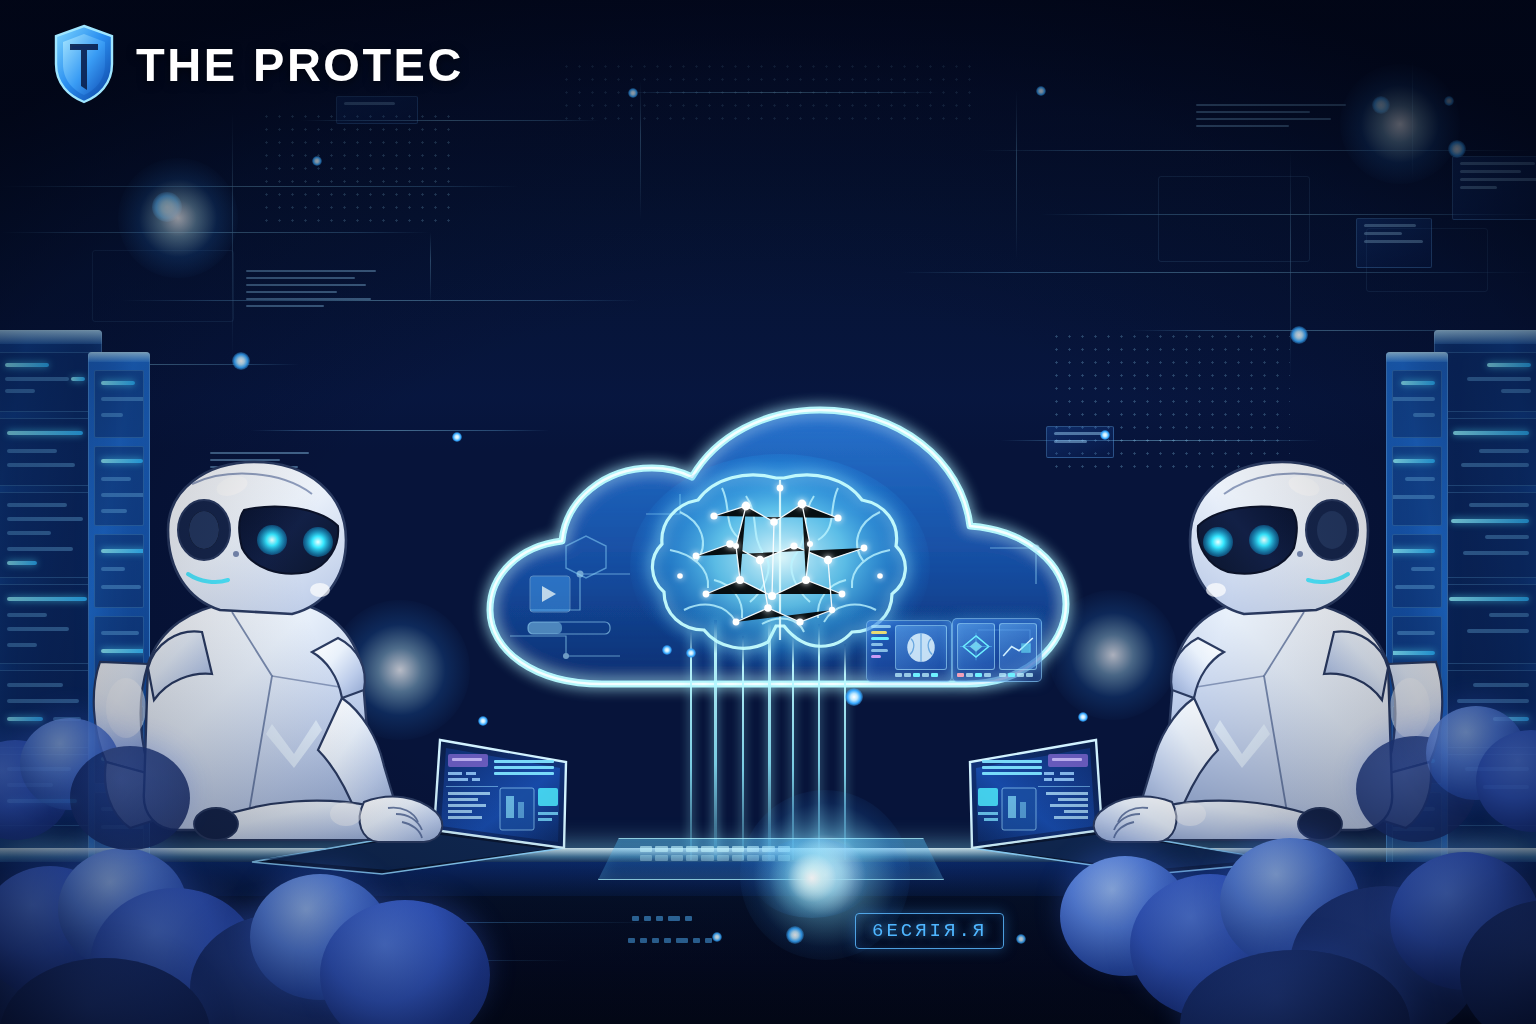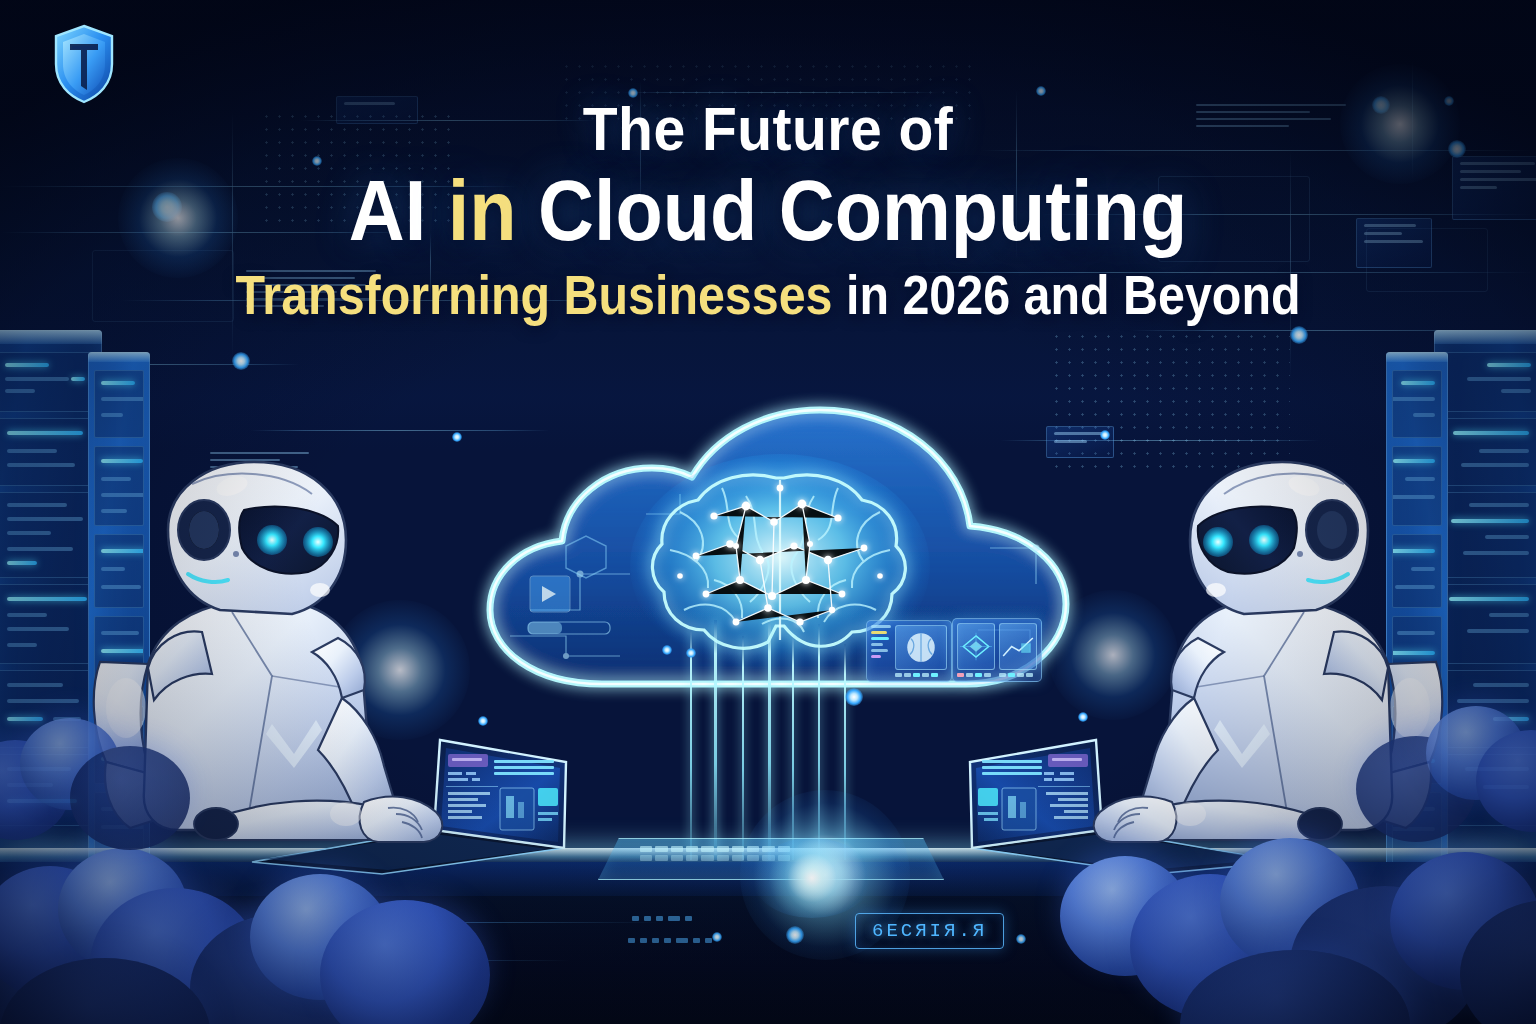--- a/index.html
+++ b/index.html
@@ -1144,25 +1144,17 @@
             <stop offset="100%" stop-color="#1152ba"></stop>
           </linearGradient>
         </defs>
         <path d="M32,2 L60,12 L60,40 C60,60 47,72 32,78 C17,72 4,60 4,40 L4,12 Z" fill="url(#shGrad)" stroke="#9fe6ff" stroke-width="2.4"></path>
         <path d="M32,10 L53,18 L53,40 C53,56 43,66 32,71 C21,66 11,56 11,40 L11,18 Z" fill="url(#shInner)" opacity=".95"></path>
 
         <path d="M18,20 L46,20 L46,26 L35,26 L35,66 L29,62 L29,26 L18,26 Z" fill="#0a1f4a" opacity=".9"></path>
         <path d="M20,22 L44,22 L44,25 L34,25 L34,62 L31,60 L31,25 L20,25 Z" fill="#0d2a63" opacity=".6"></path>
       </svg>
     </span>
-  </div>
-
-  <div id="headline">
-    <div class="hl-1">The Future of</div>
-    <div class="hl-2">
-      <span>AI </span><span class="accent">in</span><span> Cloud Computing</span>
-    </div>
-    <div class="hl-3">
-      <span class="accent">Transforrning Businesses</span><span class="plain"> in 2026 and Beyond</span>
-    </div>
-  </div>
+    <span id="logo-text">THE PROTEC</span>
+  </div>
+
 
 </div>
 
 </body></html>

